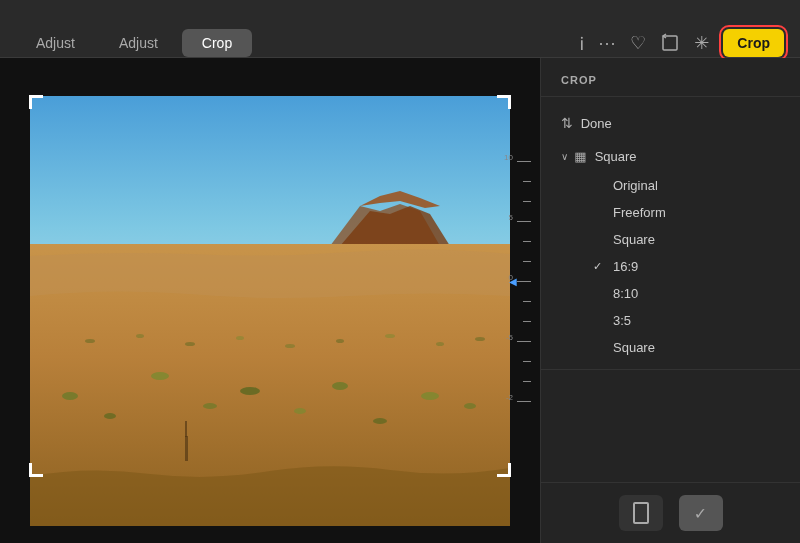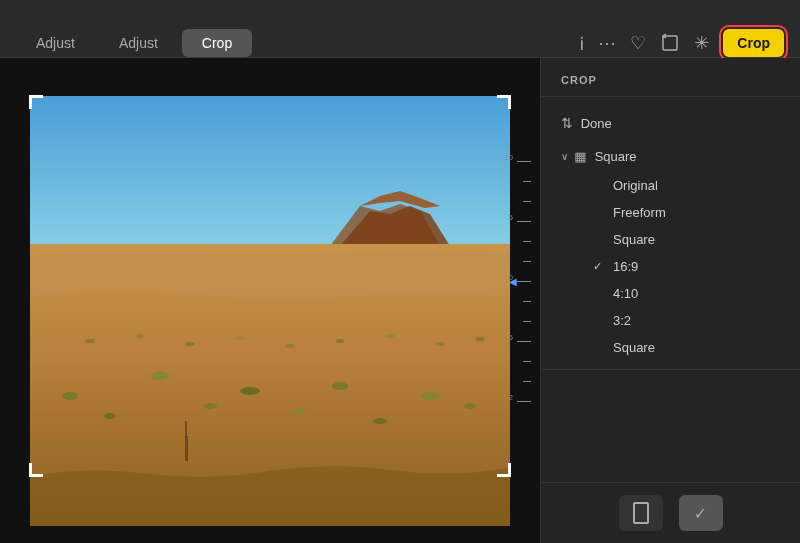--- a/index.html
+++ b/index.html
@@ -404,25 +404,25 @@
         <div class="aspect-option">
           <span class="check"></span>
           <span>Square</span>
         </div>
         <div class="aspect-option">
           <span class="check" style="color:#ccc;">✓</span>
           <span>16:9</span>
         </div>
         <div class="aspect-option">
           <span class="check"></span>
-          <span>4:10</span>
-        </div>
-        <div class="aspect-option">
-          <span class="check"></span>
-          <span>3:2</span>
+          <span>8:10</span>
+        </div>
+        <div class="aspect-option">
+          <span class="check"></span>
+          <span>3:5</span>
         </div>
         <div class="aspect-option">
           <span class="check"></span>
           <span>Square</span>
         </div>
       </div>
 
       <div class="divider"></div>
     </div>
 

